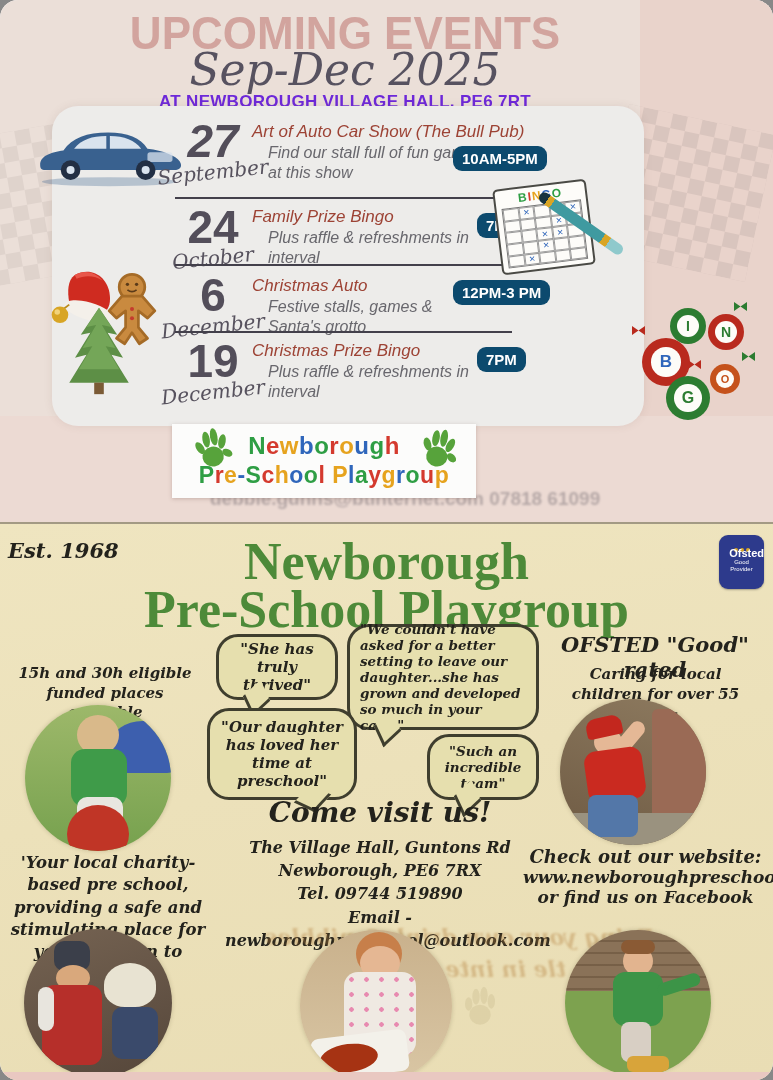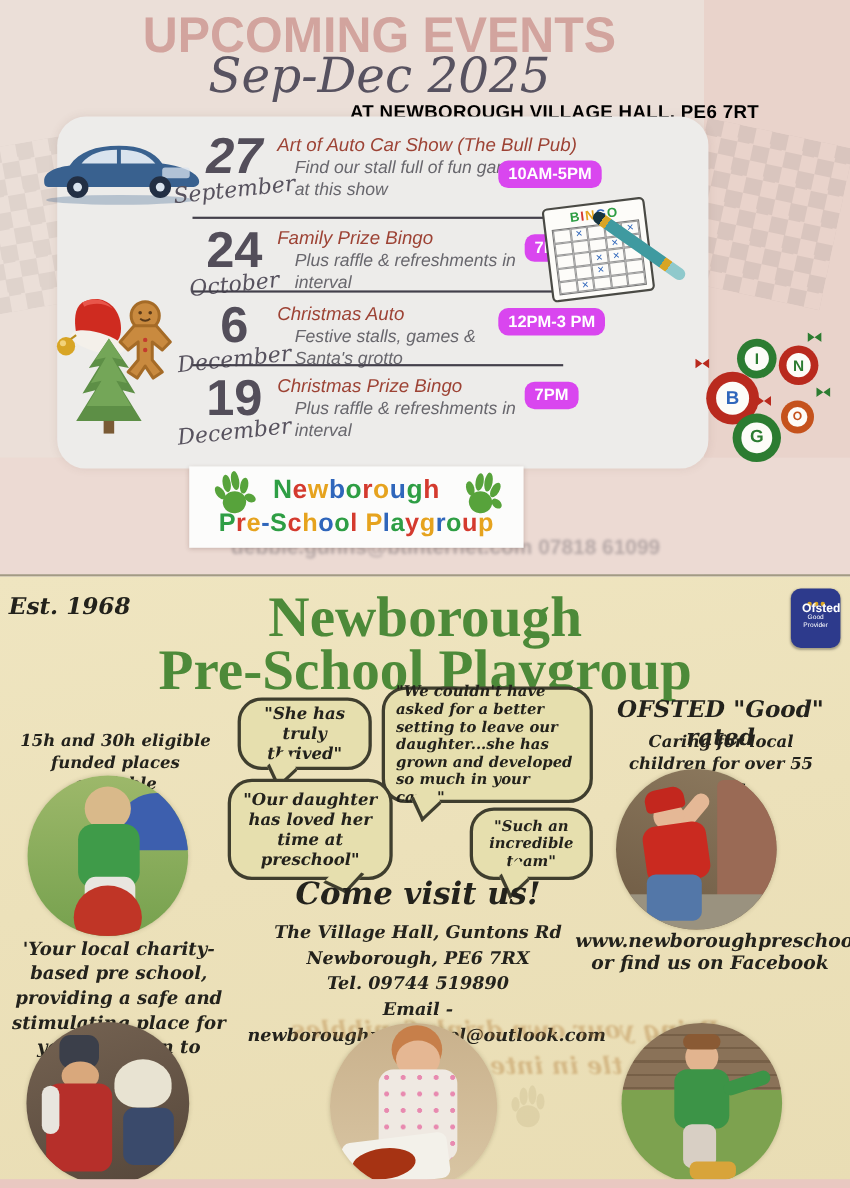--- a/index.html
+++ b/index.html
@@ -1,37 +1,37 @@
 <!DOCTYPE html>
 <html><head>
 <meta charset="utf-8">
 <style>
   html,body{margin:0;padding:0;background:#888;}
   .page{position:relative;width:773px;height:1080px;overflow:hidden;background:#fff;
-        font-family:"Liberation Sans",sans-serif;}
+        font-family:"Liberation Sans",sans-serif;border-radius:18px;}
   
   .top-flyer{position:absolute;left:0;top:0;width:773px;height:522px;background:#ebdfd8;}
   .pink-right{position:absolute;left:640px;top:0;width:133px;height:522px;background:#e9d3cb;}
   .pink-bottom{position:absolute;left:0;top:416px;width:773px;height:106px;background:#ecdad3;}
   .flag{position:absolute;background:repeating-conic-gradient(#8d7f7c 0% 25%,transparent 0% 50%);
         background-size:30px 30px;opacity:.13;}
   .events-panel{position:absolute;left:52px;top:106px;width:592px;height:320px;background:#edecea;
         border-radius:26px;box-shadow:0 0 8px rgba(120,90,80,.12);}
   .flyer-title{position:absolute;left:0;top:8px;width:690px;text-align:center;font-weight:800;
         font-size:44px;letter-spacing:0px;color:#d2a49e;transform:scaleY(1.04);}
   .flyer-script{position:absolute;left:0;top:44px;width:690px;text-align:center;
         font-family:"DejaVu Serif",serif;font-style:italic;font-size:44px;color:#575260;}
-  .flyer-venue{position:absolute;left:0;top:92px;width:690px;text-align:right;font-weight:800;
-        font-size:17px;color:#000000;letter-spacing:.3px;}
+  .flyer-venue{position:absolute;left:0;top:92px;width:690px;text-align:center;font-weight:800;
+        font-size:17px;color:#6d28d9;letter-spacing:.3px;}
   .ev-day{position:absolute;width:70px;text-align:center;font-size:46px;font-weight:800;color:#534e5a;line-height:1;}
   .ev-month{position:absolute;width:120px;text-align:center;font-family:"DejaVu Serif",serif;
         font-style:italic;font-size:20px;color:#57525e;transform:rotate(-6deg);}
   .ev-title{position:absolute;font-size:17px;font-weight:400;font-style:italic;color:#9d4335;}
   .ev-desc{position:absolute;width:215px;font-size:16px;font-style:italic;color:#68676d;line-height:1.28;}
-  .badge{position:absolute;background:#d946ef;color:#fff;font-weight:800;font-size:15px;
+  .badge{position:absolute;background:#0c4a6e;color:#fff;font-weight:800;font-size:15px;
         padding:4px 9px;border-radius:9px;white-space:nowrap;}
   .sep{position:absolute;left:175px;width:337px;height:2px;background:#43404b;}
   .art{position:absolute;}
   
   .bingo-card{position:absolute;left:497px;top:184px;width:94px;height:86px;background:#fdfcf9;
         border:2px solid #4a4a45;border-radius:5px;transform:rotate(-7deg);padding:3px 5px;box-sizing:border-box;}
   .bingo-word{font-weight:800;font-size:12px;text-align:center;letter-spacing:1px;line-height:1.1;}
   .bingo-grid{display:grid;grid-template-columns:repeat(5,1fr);grid-template-rows:repeat(5,1fr);
         height:58px;margin-top:2px;border:1px solid #777;}
   .bcell{border:1px solid #999;font-size:8px;color:#2f66bb;display:flex;align-items:center;justify-content:center;}
@@ -251,20 +251,21 @@
 
     <div class="main-title" style="top:12px;">Newborough</div>
     <div class="main-title" style="top:60px;">Pre-School Playgroup</div>
 
     <div class="serifB center" style="position:absolute;left:15px;top:140px;width:180px;font-size:15px;line-height:1.3;">15h and 30h eligible funded places available</div>
     <div class="serifB center" style="position:absolute;left:8px;top:328px;width:200px;font-size:16.5px;line-height:1.35;">'Your local charity-based pre school, providing a safe and stimulating place for your children to thrive'</div>
 
     <div class="serifB center" style="position:absolute;left:540px;top:108px;width:230px;font-size:21px;">OFSTED "Good" rated</div>
     <div class="serifB center" style="position:absolute;left:558px;top:140px;width:195px;font-size:15px;line-height:1.35;">Caring for local children for over 55 years</div>
     <div style="position:absolute;left:523px;top:322px;width:245px;" class="serifB center">
+      <div style="font-size:18px;">Check out our website:</div>
       <div style="font-size:17px;">www.newboroughpreschool.org,</div>
       <div style="font-size:17px;">or find us on Facebook</div>
     </div>
 
     <div class="bubble serifB" style="left:216px;top:110px;width:122px;height:66px;font-size:15px;">
       <span>"She has truly thrived"</span>
       <span class="tail tail-bl"></span>
     </div>
     <div class="bubble serifB" style="left:347px;top:100px;width:192px;height:106px;font-size:13.5px;text-align:left;">
       <span>"We couldn't have asked for a better setting to leave our daughter...she has grown and developed so much in your care."</span>

